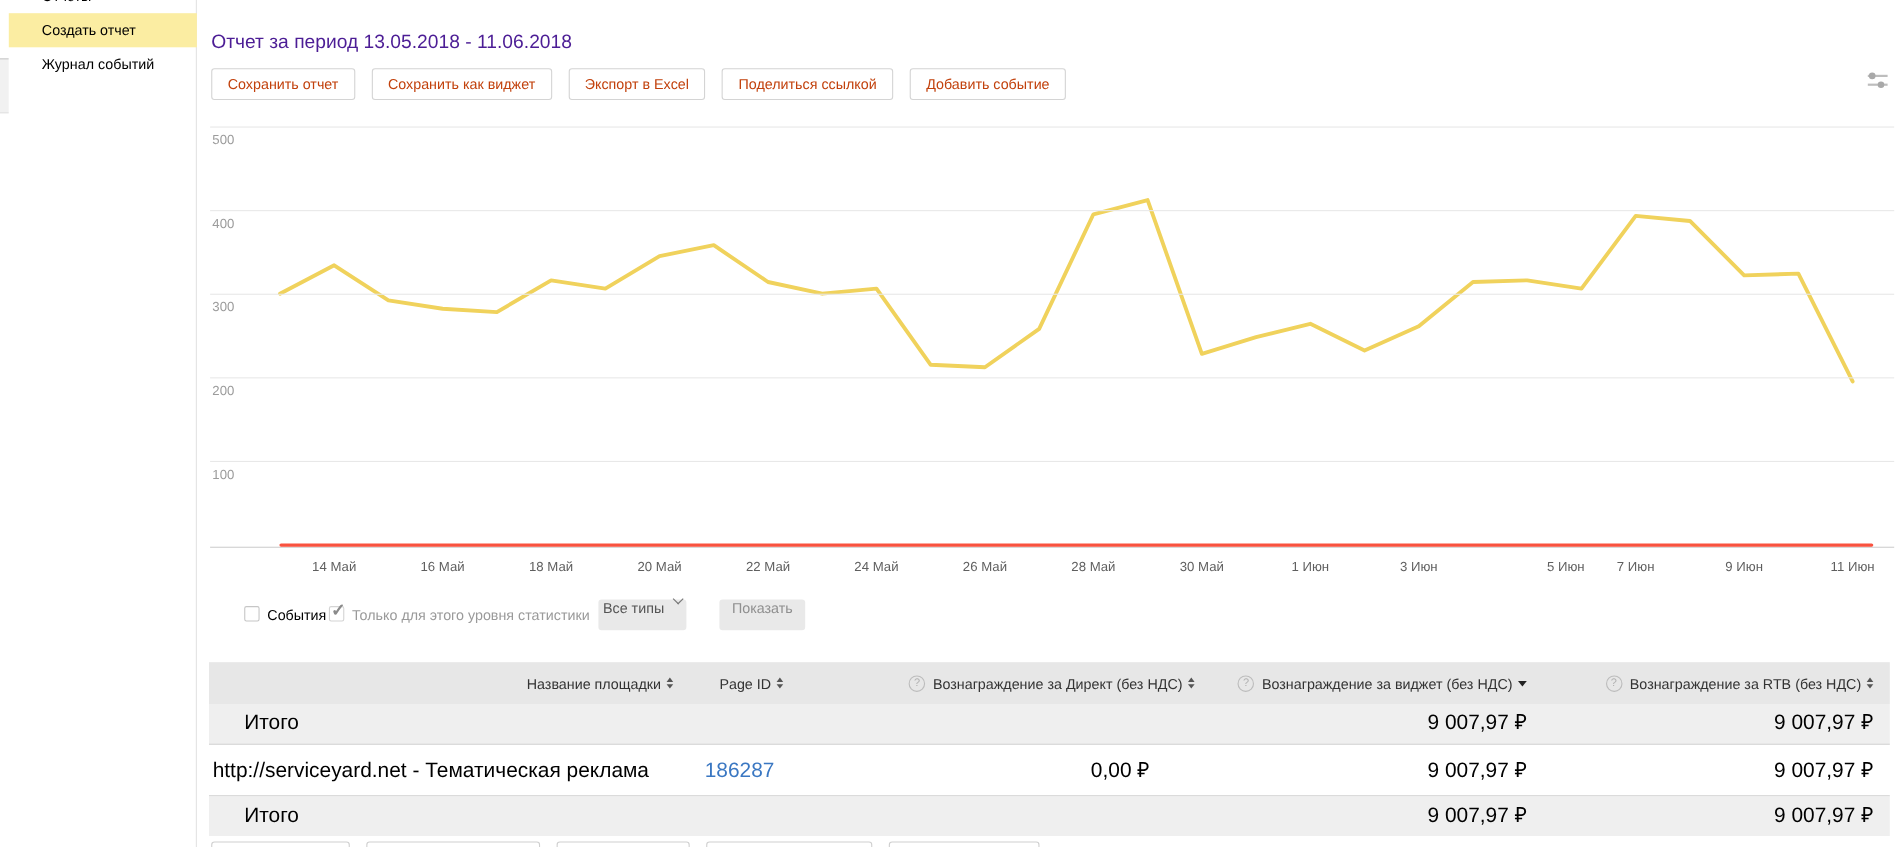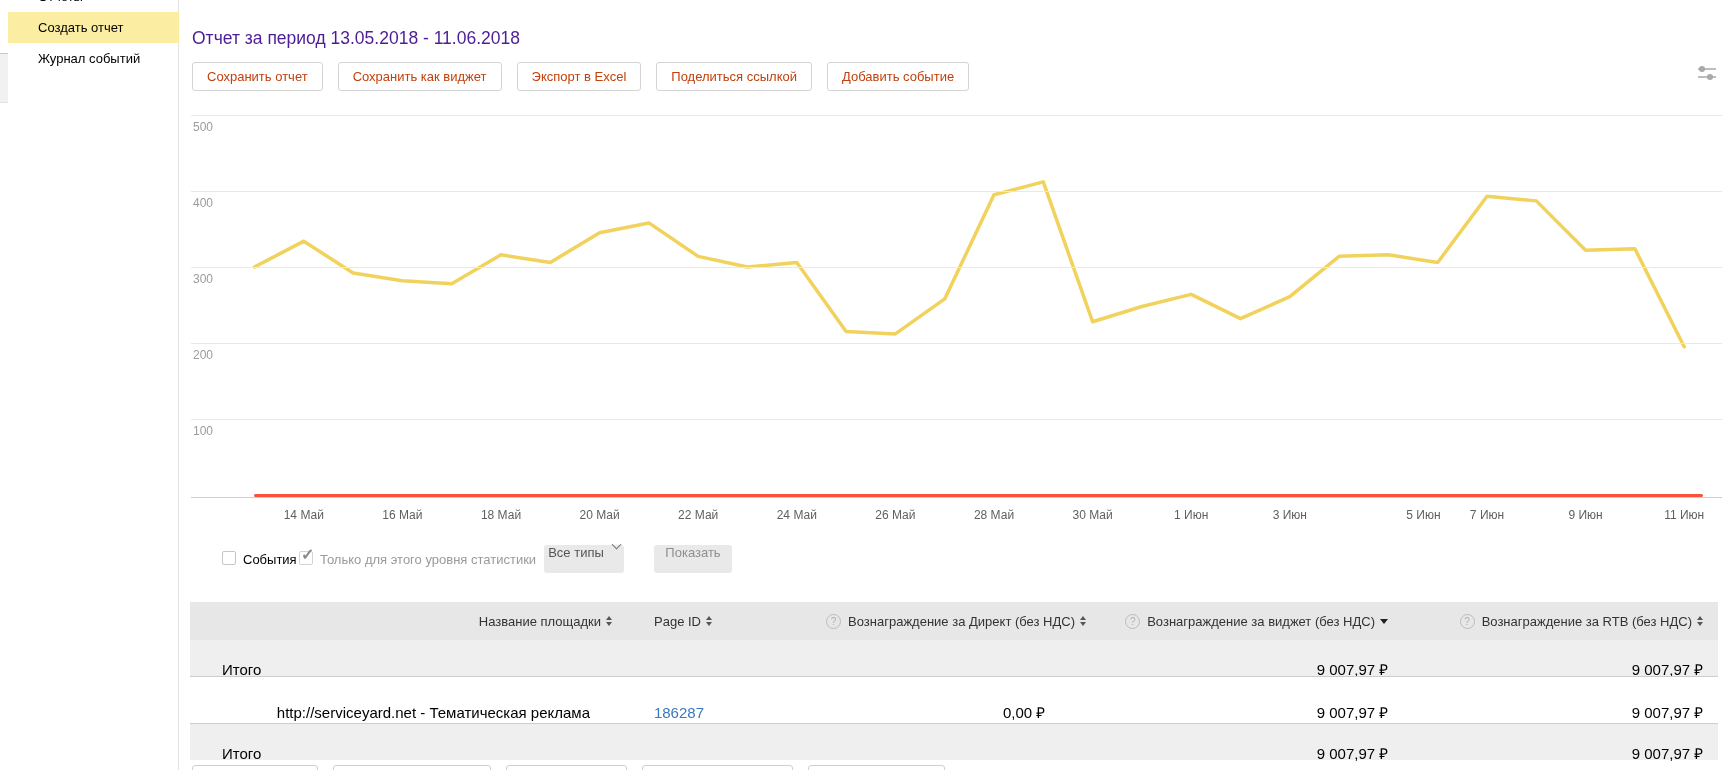--- a/index.html
+++ b/index.html
@@ -53,21 +53,21 @@
     font-size:10px; line-height:13px; text-align:center; margin-right:7px; flex:0 0 auto; cursor:pointer;}
   .sort{ display:inline-flex; flex-direction:column; margin-left:5px; gap:2px;}
   .sort i{ display:block; width:0; height:0; border-left:3.5px solid transparent; border-right:3.5px solid transparent;}
   .sort .up{ border-bottom:4px solid #555;}
   .sort .dn{ border-top:4px solid #555;}
   .sort-desc{ display:inline-block; width:0; height:0; margin-left:5px;
     border-left:4.5px solid transparent; border-right:4.5px solid transparent; border-top:5px solid #222;}
   .trow{ position:absolute; left:190px; width:1528px;}
   .t-total{ background:#efefef;}
   .t-data{ background:#fff; border-top:1px solid #ccc; border-bottom:1px solid #ccc;}
-  .cell{ position:absolute; top:12px; font-size:15px; color:#000; white-space:nowrap;}
+  .cell{ position:absolute; top:0; font-size:19px; color:#000; white-space:nowrap;}
   .page-link{ color:#3a77c2; text-decoration:none; border-bottom:1px dotted #9ab4d6; cursor:pointer;}
   
   .footer-btns{ position:absolute; left:192px; top:765px; display:flex; gap:15px;}
   .fbtn{ height:29px; background:#fff; border:1px solid #cfcfcf; border-radius:3px;}
 </style>
 </head>
 <body>
 
 <div class="screen">
 

